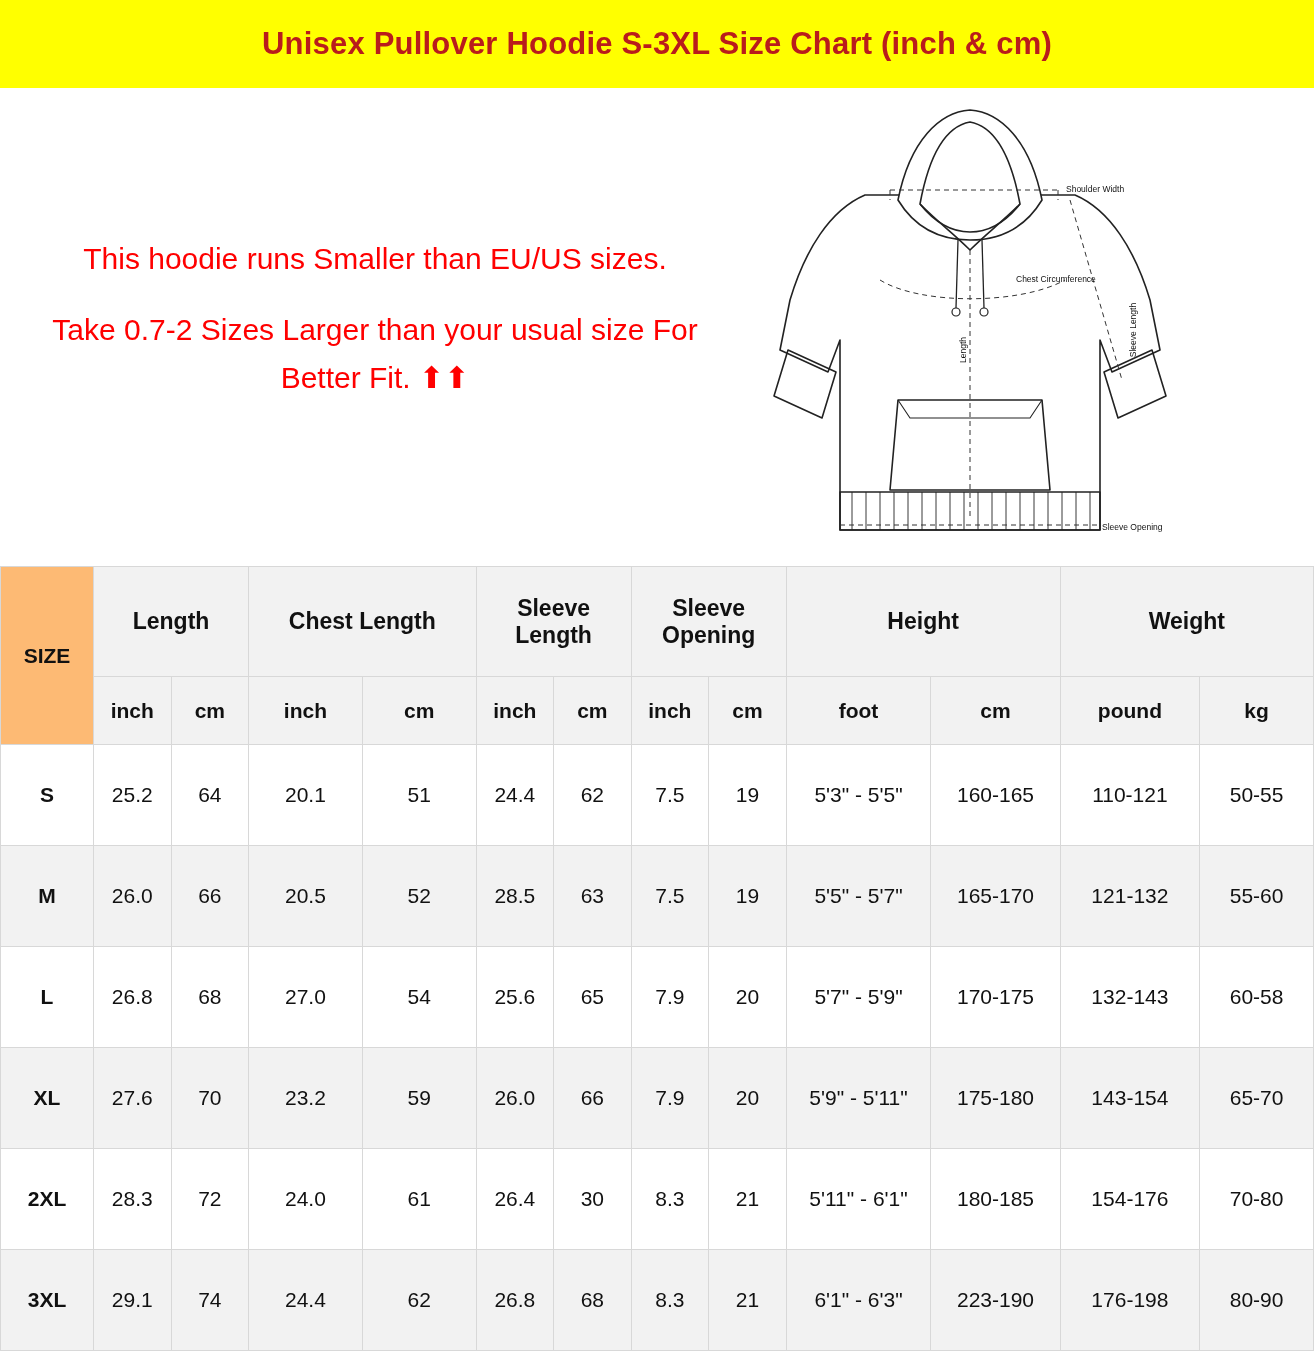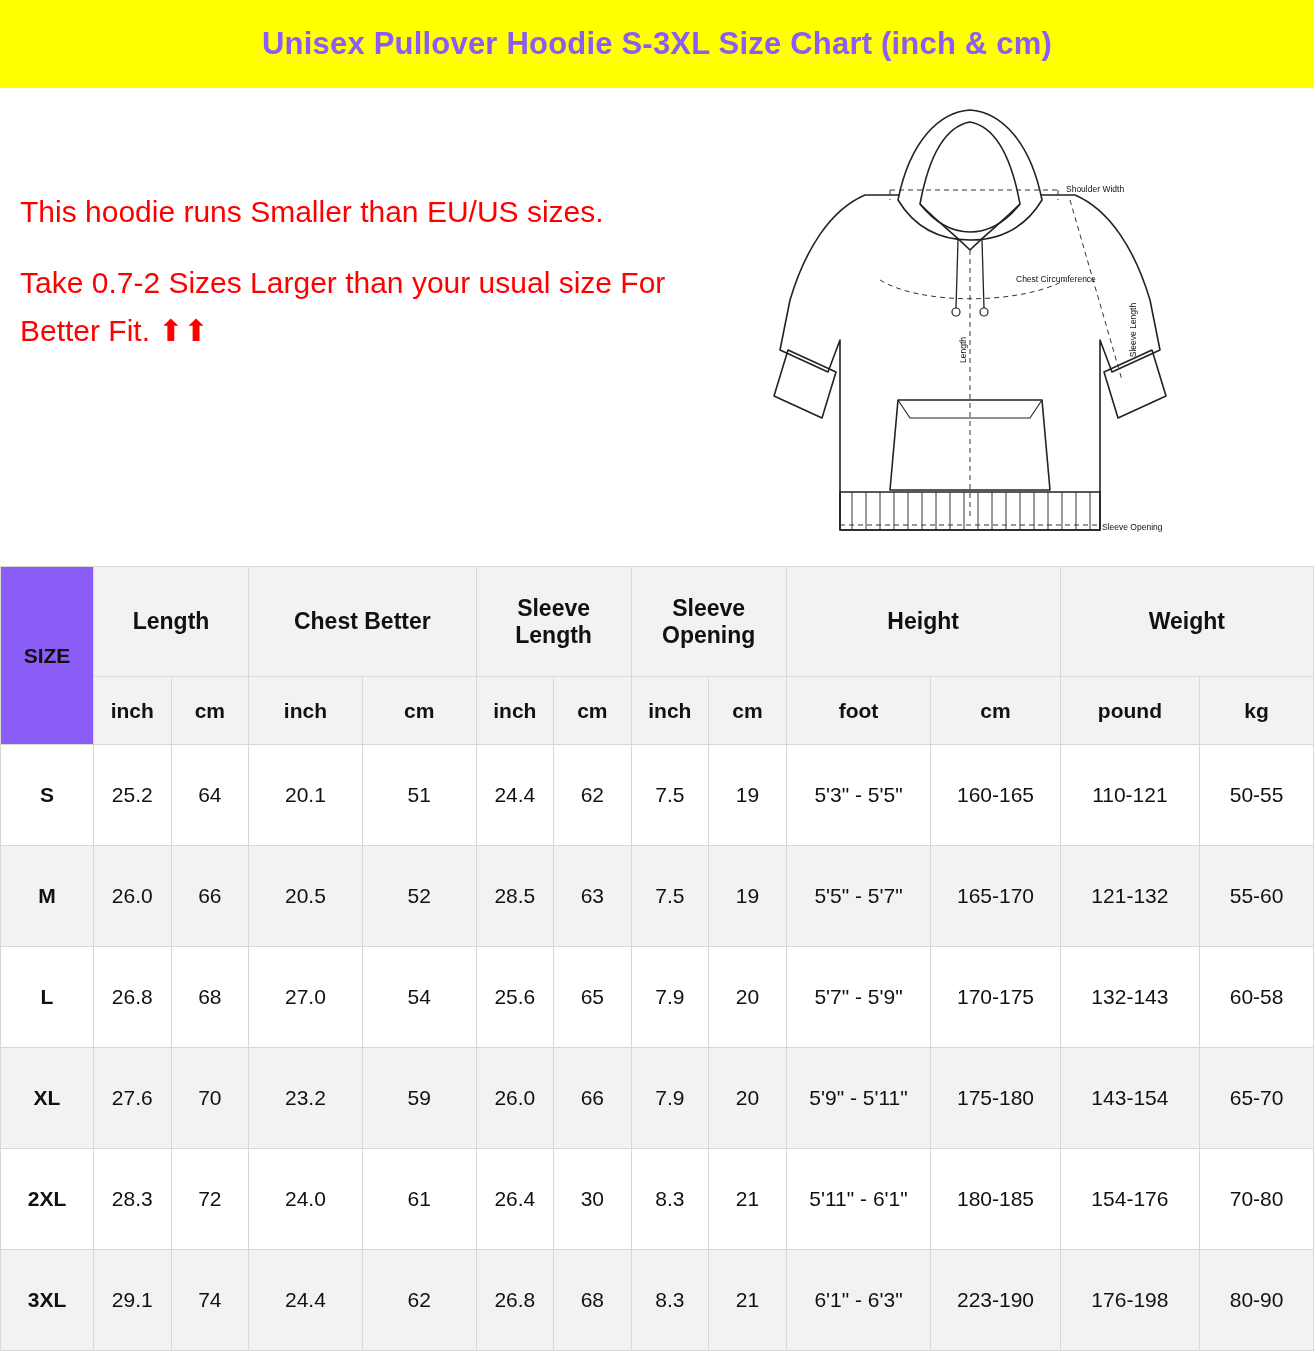--- a/index.html
+++ b/index.html
@@ -22,34 +22,36 @@
     width: 100%;
     height: 88px;
     background: #ffff00;
     display: flex;
     align-items: center;
     justify-content: center;
   }
   .banner-title {
     font-size: 31px;
     font-weight: bold;
-    color: #8b5cf6;
+    color: #b91c1c;
     letter-spacing: 0.2px;
     text-align: center;
   }
 
   
   .upper {
     position: relative;
     height: 478px;
     display: flex;
   }
   .notice {
     width: 760px;
     padding: 100px 30px 0 20px;
+    text-align: center;
+    margin-top: 47px;
   }
   .notice p {
     margin: 0 0 6px 0;
     color: #ff0000;
     font-size: 30px;
     line-height: 1.62;
   }
   .notice p.second { margin-top: 22px; }
 
   .diagram-wrap {
@@ -91,21 +93,21 @@
     font-size: 21px;
     color: #111111;
   }
   thead th {
     background: #f2f2f2;
     font-weight: bold;
   }
   .hdr-group { height: 110px; font-size: 23px; }
   .hdr-unit  { height: 68px;  font-size: 21px; font-weight: bold; }
   .size-head {
-    background: #8b5cf6;
+    background: #fdba74;
     font-weight: bold;
     font-size: 21px;
     vertical-align: middle;
   }
   tbody td { height: 101px; }
   tbody tr.odd td  { background: #ffffff; }
   tbody tr.even td { background: #f2f2f2; }
   tbody td.size-cell { font-weight: bold; }
 
   
@@ -212,21 +214,21 @@
         <col class="c-cm">
       <col class="c-foot">
         <col class="c-hcm">
       <col class="c-lb">
         <col class="c-kg">
     </colgroup>
     <thead>
       <tr>
         <th class="size-head" rowspan="2">SIZE</th>
         <th class="hdr-group" colspan="2">Length</th>
-        <th class="hdr-group" colspan="2">Chest Better</th>
+        <th class="hdr-group" colspan="2">Chest Length</th>
         <th class="hdr-group" colspan="2">Sleeve Length</th>
         <th class="hdr-group" colspan="2">Sleeve Opening</th>
         <th class="hdr-group" colspan="2">Height</th>
         <th class="hdr-group" colspan="2">Weight</th>
       </tr>
       <tr>
         <th class="hdr-unit">inch</th>
         <th class="hdr-unit">cm</th>
         <th class="hdr-unit">inch</th>
         <th class="hdr-unit">cm</th>

